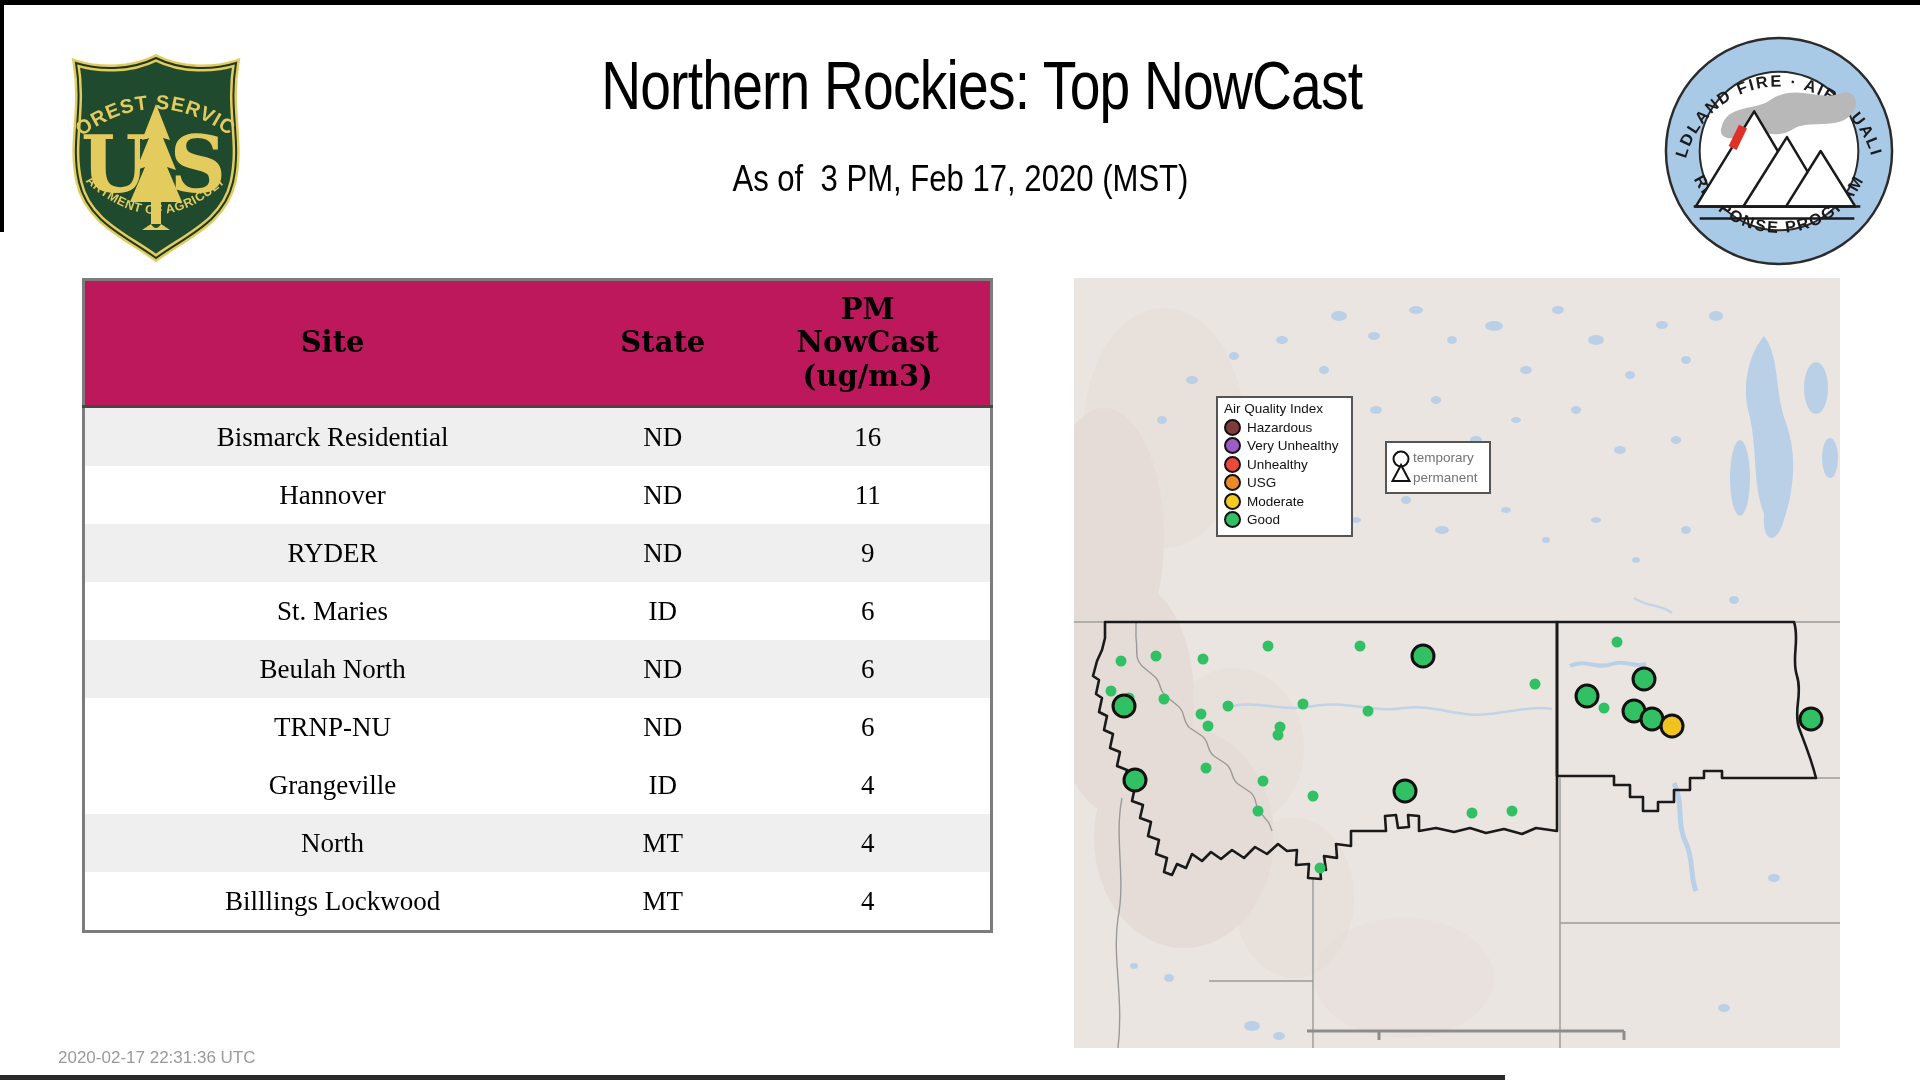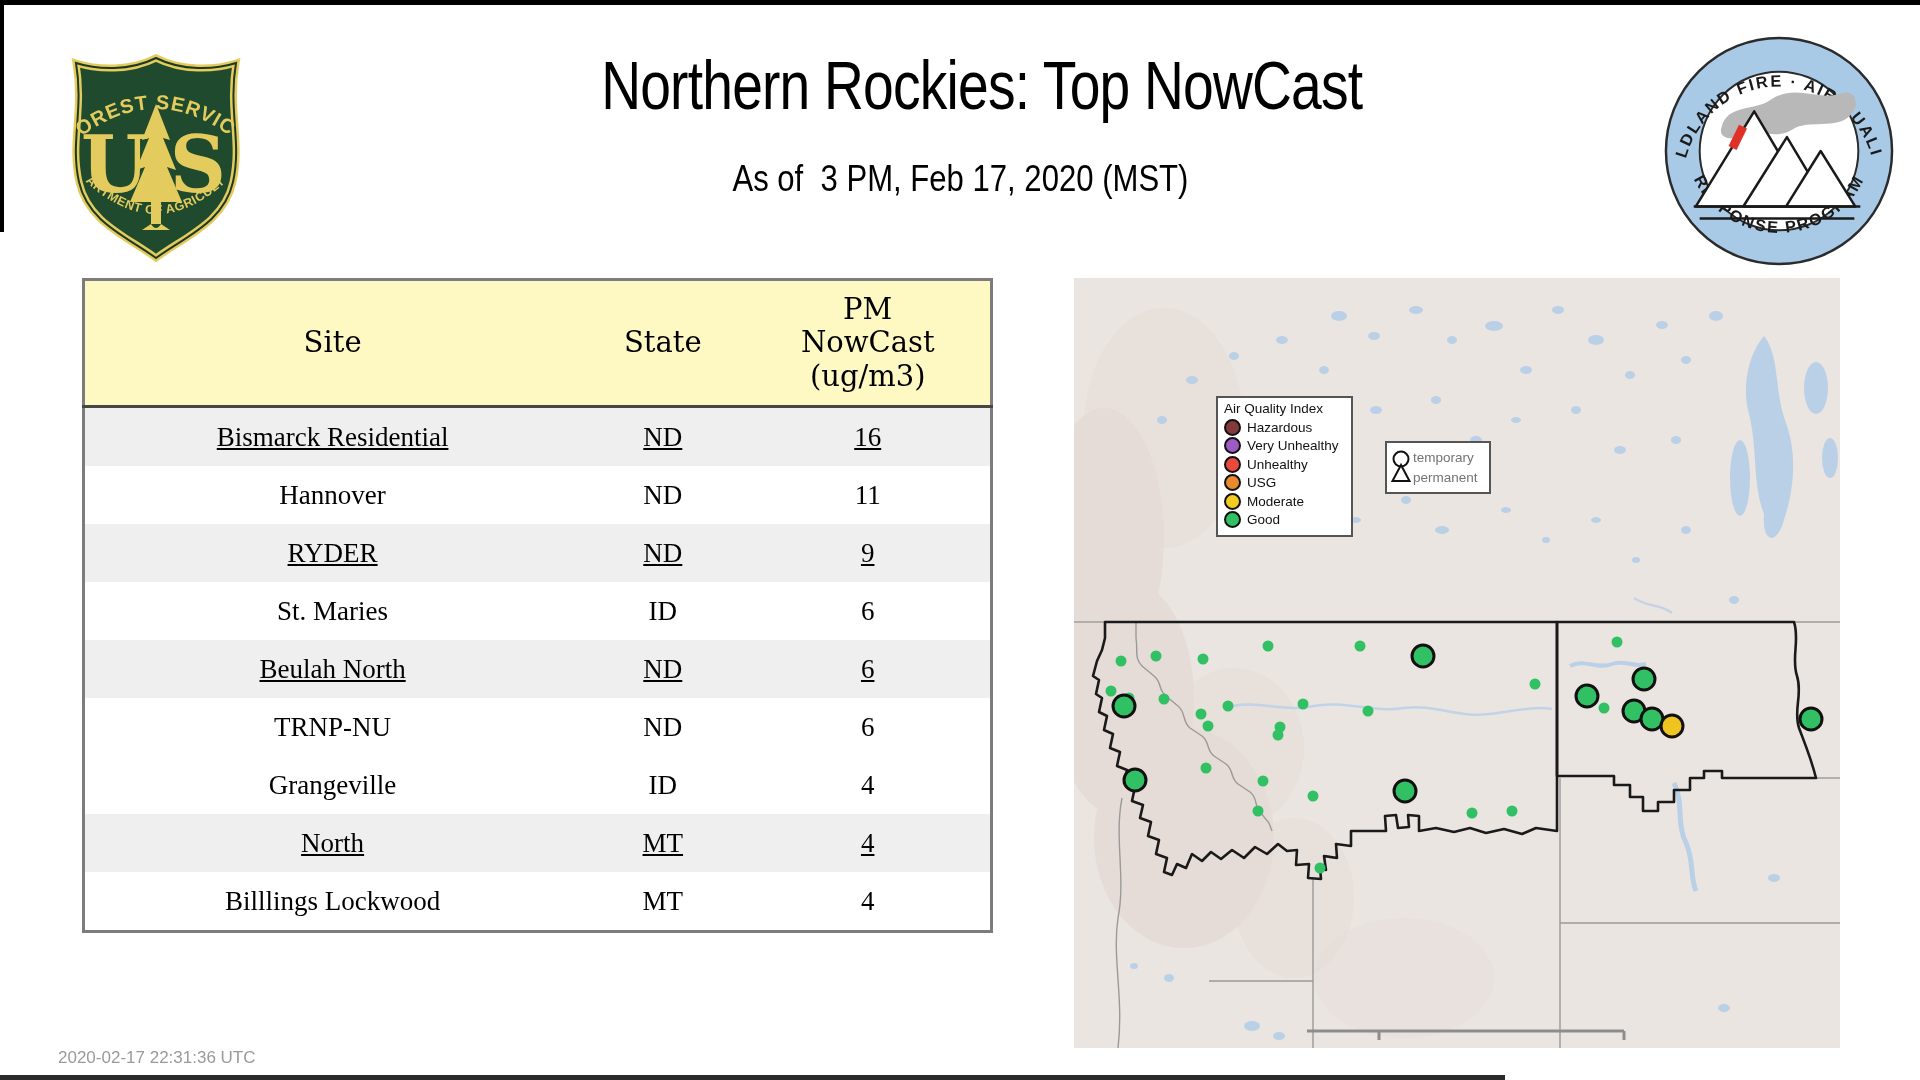--- a/index.html
+++ b/index.html
@@ -14,26 +14,26 @@
   .title{position:absolute;left:0;right:0;top:46px;text-align:center;margin-left:43px;}
   .title span{display:inline-block;font-size:69px;color:#000;letter-spacing:-1px;
               transform:scaleX(.80);transform-origin:center;white-space:pre;}
   .subtitle{position:absolute;left:0;right:0;top:158px;text-align:center;}
   .subtitle span{display:inline-block;font-size:37px;color:#000;transform:scaleX(.84);
                  transform-origin:center;white-space:pre;}
 
   
   .nowcast-table{position:absolute;left:82px;top:278px;width:911px;border-collapse:collapse;
                  border:3px solid #7c7c7c;font-family:"Liberation Serif",serif;}
-  .nowcast-table th{background:#fef9c3;font-family:"DejaVu Serif",serif;font-weight:normal;
+  .nowcast-table th{background:#be185d;font-family:"DejaVu Serif",serif;font-weight:bold;
                     font-size:29px;height:122px;border-bottom:3px solid #464646;
                     text-align:center;vertical-align:middle;line-height:1.15;white-space:pre-line;}
   .nowcast-table td{font-size:27px;height:58px;text-align:center;vertical-align:middle;
                     color:#000;padding:0;}
-  .nowcast-table tr.odd td{background:#efefef;text-decoration:underline;}
+  .nowcast-table tr.odd td{background:#efefef;}
   .nowcast-table tr.even td{background:#ffffff;}
   .col-site{width:54.7%;} .col-state{width:18.2%;} .col-pm{width:27.1%;}
 
   .timestamp{position:absolute;left:58px;top:1028px;font-size:17px;color:#9a9a9a;margin-top:20px;}
 
   
   #map-wrap{position:absolute;left:1074px;top:278px;width:766px;height:770px;}
   .aqi-legend{position:absolute;left:1216px;top:396px;width:137px;height:141px;background:#fff;
               border:2px solid #555;box-sizing:border-box;padding:3px 0 0 6px;}
   .aqi-legend .lg-title{font-size:13.5px;color:#111;margin-bottom:2px;}

